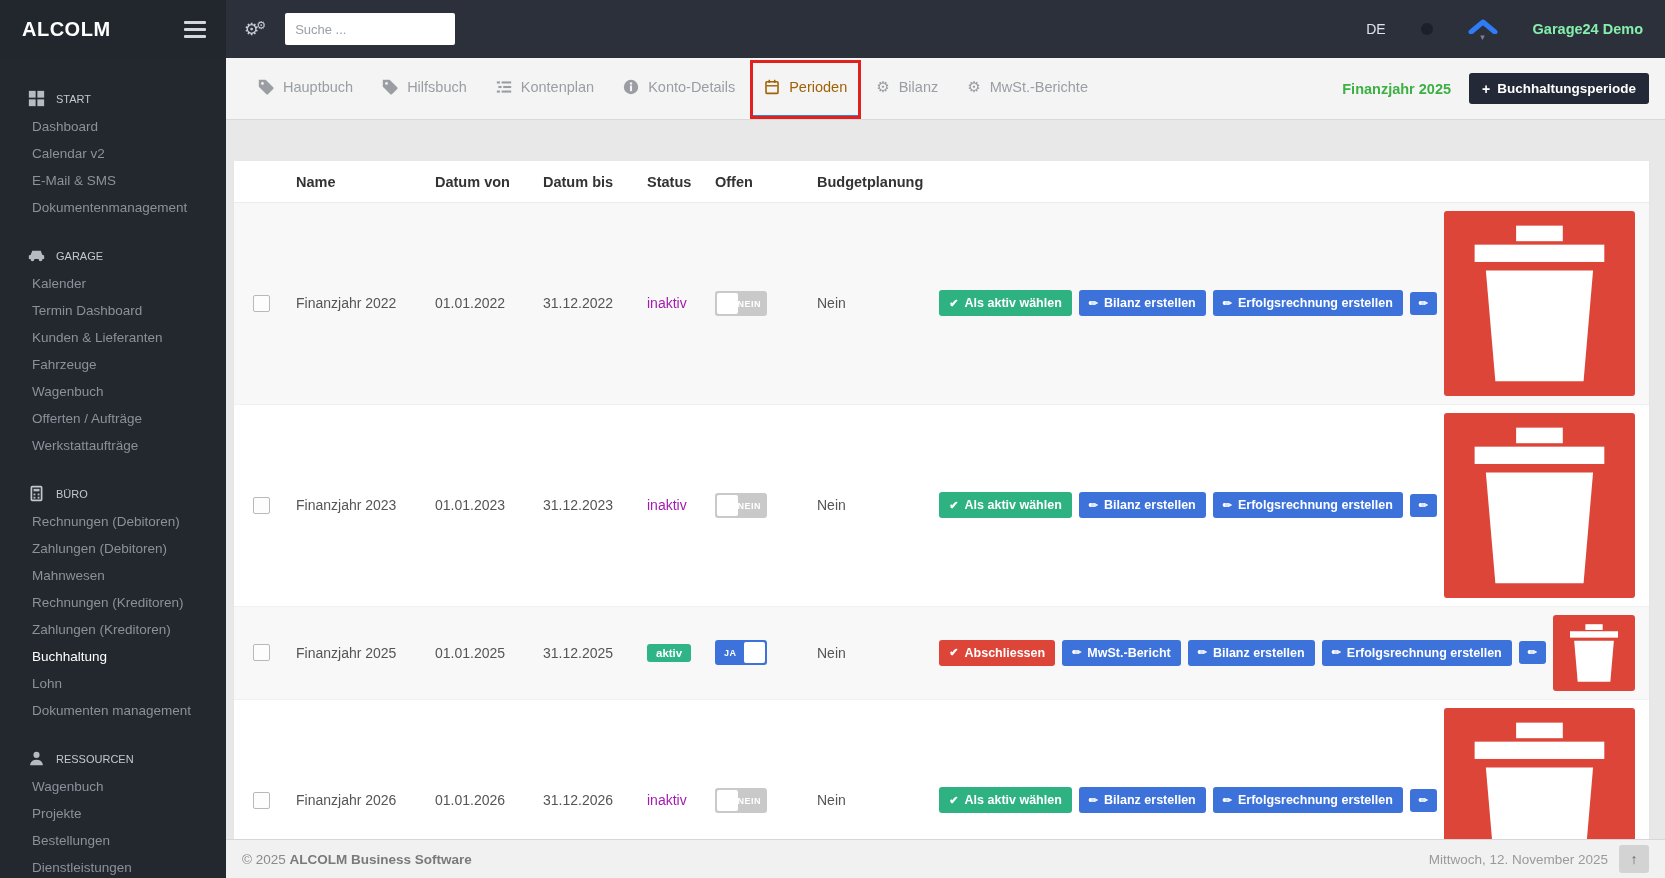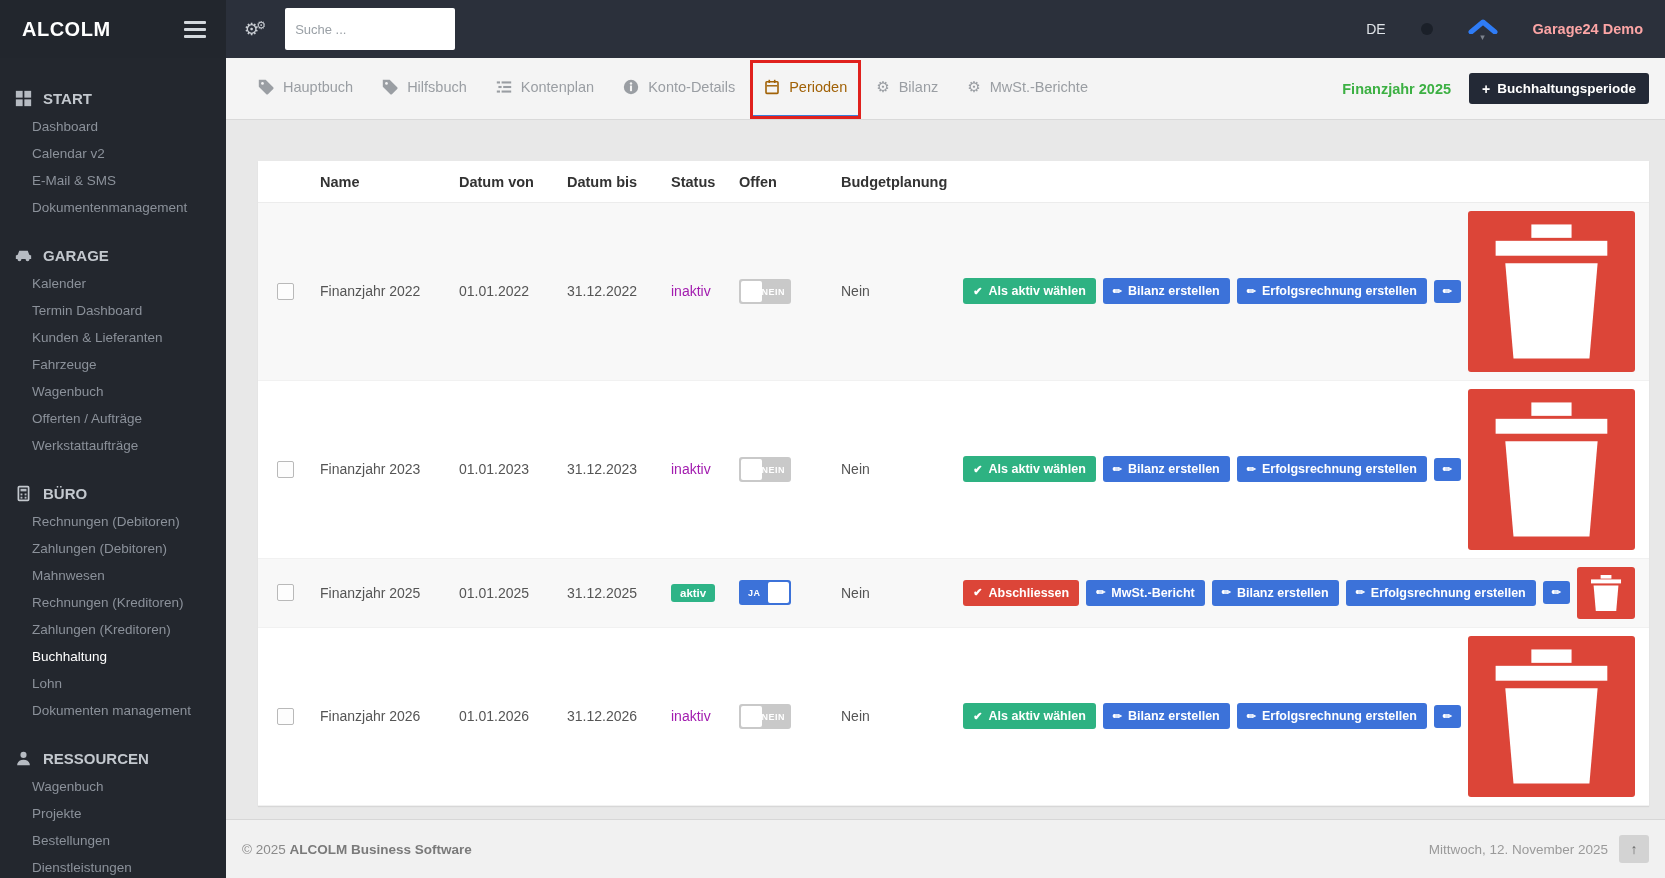--- a/index.html
+++ b/index.html
@@ -8,57 +8,57 @@
   .app { width:1665px; height:878px; display:flex; background:#e8e8e8; }
 
   
   .sidebar { width:226px; min-width:226px; background:#23272e; color:#878d96; display:flex; flex-direction:column; overflow:hidden; }
   .sidebar-header { height:58px; display:flex; align-items:center; justify-content:space-between; padding:0 20px 0 22px; background:#22262d; }
   .logo { color:#fff; font-size:20px; font-weight:bold; letter-spacing:.5px; }
   .hamburger { background:none; border:none; cursor:pointer; display:flex; flex-direction:column; gap:4px; padding:4px 0; }
   .hamburger span { display:block; width:22px; height:3px; background:#d4d8dd; border-radius:1px; }
   .side-nav { padding:26px 0 0 0; flex:1; overflow:hidden; }
   .side-section { margin-bottom:20px; }
-  .side-section-header { display:flex; align-items:center; gap:11px; padding:6px 15px; font-size:15px; font-weight:700; color:#c3c8ce; }
+  .side-section-header { display:flex; align-items:center; gap:11px; padding:6px 28px; font-size:11px; font-weight:400; color:#c3c8ce; }
   .side-section-header svg { width:17px; height:17px; fill:#b6bbc2; flex:none; }
   .side-item { padding:6px 10px 6px 32px; font-size:13.5px; color:#8b919a; line-height:15px; cursor:pointer; }
   .side-item.active { color:#ffffff; }
 
   
   .main { flex:1; display:flex; flex-direction:column; min-width:0; }
 
   
   .topbar { height:58px; background:#2b303b; display:flex; align-items:center; padding:0 22px 0 18px; }
   .cogs { color:#c9cdd3; font-size:17px; line-height:1; margin-right:16px; position:relative; }
   .cogs .small-cog { font-size:11px; position:relative; top:-6px; left:-3px; }
-  .search { width:170px; height:42px; border:none; border-radius:2px; background:#fff; padding:0 10px; font-size:13px; color:#333; font-family:"Liberation Sans", sans-serif; }
+  .search { width:170px; height:32px; border:none; border-radius:2px; background:#fff; padding:0 10px; font-size:13px; color:#333; font-family:"Liberation Sans", sans-serif; }
   .search::placeholder { color:#9aa0a6; }
   .topbar-right { margin-left:auto; display:flex; align-items:center; gap:35px; }
   .lang { color:#dfe3e8; font-size:14px; cursor:pointer; }
   .avatar-dot { width:12px; height:12px; border-radius:50%; background:#1b2029; }
   .brand-mark { display:flex; flex-direction:column; align-items:center; cursor:pointer; }
   .brand-mark svg { width:30px; height:15px; }
   .brand-caret { color:#7d838d; font-size:9px; line-height:6px; }
-  .account { color:#fca5a5; font-size:14.5px; font-weight:600; }
+  .account { color:#86efac; font-size:14.5px; font-weight:600; }
 
   
   .tabbar { height:62px; background:#f4f4f4; border-bottom:1px solid #d9d9d9; display:flex; align-items:stretch; padding-left:18px; position:relative; z-index:3; }
   .tabs { display:flex; align-items:stretch; }
   .tab { position:relative; display:flex; align-items:center; gap:9px; padding:0 14px; margin-right:1px; font-size:14.5px; color:#9a9ea3; cursor:pointer; border-bottom:4px solid transparent; }
   .tab svg { width:16px; height:16px; fill:currentColor; flex:none; }
   .tab .glyph { font-size:15px; line-height:1; }
   .tab.active { color:#a16207; border-bottom-color:#3b7dd8; }
   .tab.annotated::after { content:""; position:absolute; left:0; right:0; top:2px; bottom:-4px; border:3px solid #e0211d; pointer-events:none; }
   .tabbar-right { margin-left:auto; display:flex; align-items:center; gap:18px; padding-right:16px; }
   .fiscal-year { color:#3cb043; font-size:14.5px; font-weight:600; }
   .add-period-btn { background:#232936; color:#fff; border:none; border-radius:3px; font-family:"Liberation Sans", sans-serif; font-size:13.5px; font-weight:600; padding:8px 13px; display:flex; align-items:center; gap:7px; cursor:pointer; }
   .add-period-btn .plus { font-size:14px; font-weight:bold; line-height:1; }
 
   
-  .content { flex:1; background:#e8e8e8; padding:41px 16px 0 32px; overflow:hidden; }
+  .content { flex:1; background:#e8e8e8; padding:41px 16px 0 8px; overflow:hidden; }
   .panel { background:#fff; box-shadow:0 1px 1px rgba(0,0,0,.07); }
   table { width:100%; border-collapse:collapse; font-size:14px; }
   col.c-check{width:54px;} col.c-name{width:139px;} col.c-from{width:108px;} col.c-to{width:104px;} col.c-status{width:68px;} col.c-open{width:102px;} col.c-budget{width:120px;}
   thead th { text-align:left; font-size:14.5px; font-weight:600; color:#333; padding:13px 8px 12px 8px; border-bottom:1px solid #ececec; }
   tbody td { padding:8px 8px; color:#555; border-bottom:1px solid #f1f1f1; height:42px; }
   tbody tr:nth-child(odd) { background:#f8f8f8; }
   .checkbox { width:17px; height:17px; border:1px solid #b9b9b9; border-radius:2px; background:#fdfdfd; margin:0 auto; cursor:pointer; }
   .muted { color:#a21caf; }
   .badge-active { display:inline-block; background:#2eb487; color:#fff; font-size:11.5px; font-weight:600; padding:3px 9px; border-radius:3px; }
   .toggle { position:relative; width:52px; height:25px; border-radius:3px; cursor:pointer; }
@@ -70,21 +70,21 @@
   .toggle.off .t-label { right:6px; } .toggle.on .t-label { left:9px; }
   .actions-cell { text-align:right; }
   .actions-wrap { display:flex; justify-content:flex-end; align-items:center; gap:7px; padding-right:6px; }
   .btn { border:none; border-radius:3px; color:#fff; font-family:"Liberation Sans", sans-serif; font-size:12.5px; font-weight:600; padding:6px 10px; display:inline-flex; align-items:center; gap:6px; cursor:pointer; white-space:nowrap; }
   .btn .ic { font-size:11px; line-height:1; }
   .btn-green { background:#2eb282; } .btn-blue { background:#3c72d9; } .btn-red { background:#dc4538; }
   .btn-sq { padding:6px 9px; }
   .btn-sq svg { width:12px; height:13px; fill:#fff; display:block; }
 
   
-  .footer { height:59px; background:#f1f1f1; border-top:1px solid #d7d7d7; display:flex; align-items:center; justify-content:space-between; padding:0 16px; font-size:13.5px; color:#8b8b8b; }
+  .footer { height:39px; background:#f1f1f1; border-top:1px solid #d7d7d7; display:flex; align-items:center; justify-content:space-between; padding:0 16px; font-size:13.5px; color:#8b8b8b; }
   .footer b { color:#7a7a7a; }
   .footer-right { display:flex; align-items:center; gap:11px; color:#9a9a9a; }
   .up-btn { width:30px; height:28px; background:#d3d3d3; border:none; border-radius:3px; color:#666; font-size:14px; cursor:pointer; display:flex; align-items:center; justify-content:center; }
 </style>
 </head>
 <body>
 
 <div class="app">
 
   <aside class="sidebar">

